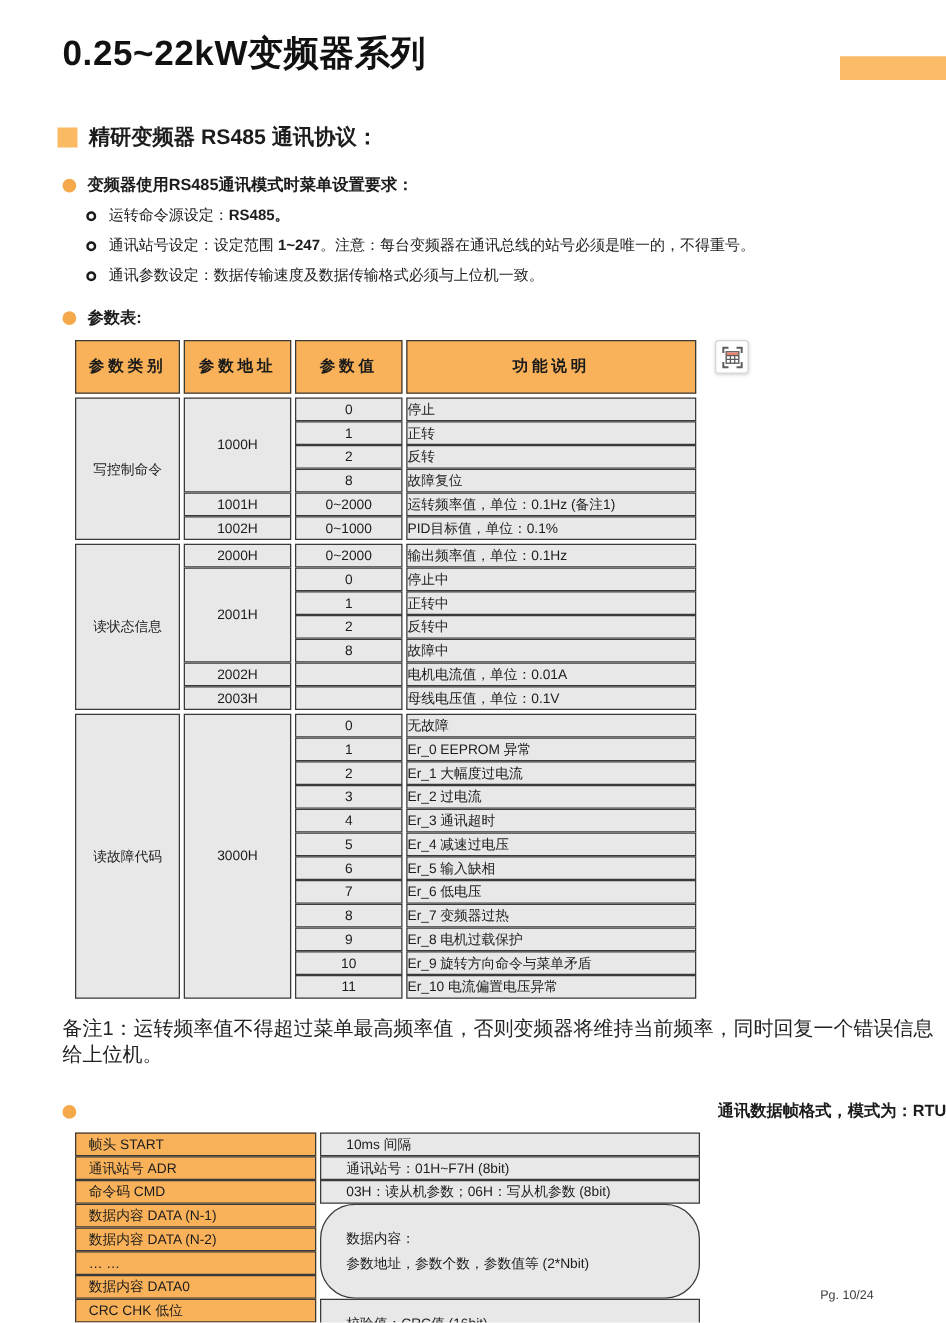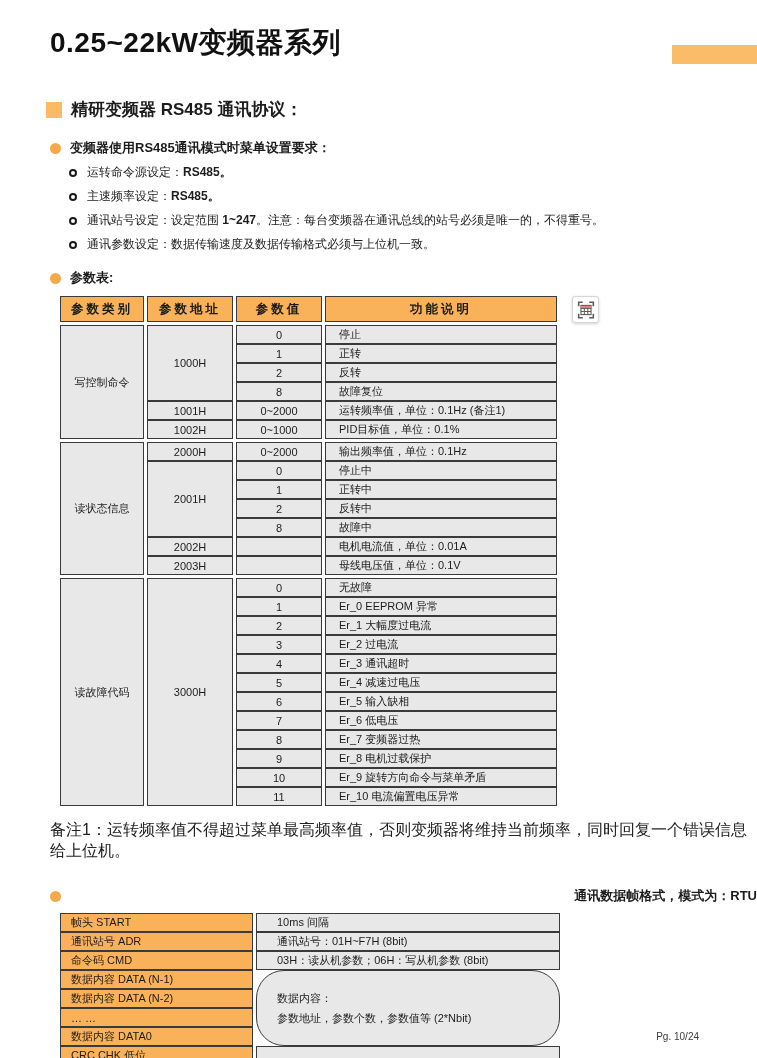--- a/index.html
+++ b/index.html
@@ -27,23 +27,23 @@
   .ring{width:8px;height:8px;border-radius:50%;border:2px solid #1a1a1a;flex:0 0 auto;}
   .sub-item b{font-weight:bold;}
   .param-heading{margin-top:16px;}
 
   .table-wrap{position:relative;margin:9px 0 0 57px;}
   table.grid{border-collapse:separate;border-spacing:3px 0;table-layout:fixed;width:503px;margin:0 0 3px 0;}
   table.grid th,table.grid td{
     border:1px solid var(--line);height:19px;font-size:11px;padding:0;
     overflow:hidden;white-space:nowrap;text-align:center;vertical-align:middle;
   }
-  table.grid th{background:var(--orange);height:26px;font-size:12.5px;font-weight:bold;letter-spacing:3px;color:#1a1a1a;}
+  table.grid th{background:var(--orange);height:43px;font-size:12.5px;font-weight:bold;letter-spacing:3px;color:#1a1a1a;}
   table.grid td{background:var(--cell-gray);}
-  table.grid td.desc{text-align:left;padding-left:13px;}
+  table.grid td.desc{text-align:left;padding-left:0;}
   col.c1{width:84px;} col.c2{width:86px;} col.c3{width:86px;} col.c4{width:232px;}
 
   .capture-btn{
     position:absolute;top:0;left:515px;width:27px;height:27px;background:#fff;
     border:1px solid #d6d6d6;border-radius:3px;box-shadow:0 1px 3px rgba(0,0,0,0.18);
     display:flex;align-items:center;justify-content:center;cursor:pointer;
   }
   .note{margin:14px 0 0 50px;font-size:16px;color:#222;}
   .frame-head{margin-top:25px;justify-content:space-between;}
   table.frame{border-collapse:separate;border-spacing:3px 0;table-layout:fixed;width:506px;margin:8px 0 0 57px;}
@@ -70,24 +70,20 @@
   <div class="bullet-line">
     <span class="dot"></span>
     <span>变频器使用RS485通讯模式时菜单设置要求：</span>
   </div>
   <div class="sub-item">
     <span class="ring"></span>
     <span><span>运转命令源设定：</span><b>RS485。</b><span></span></span>
   </div>
   <div class="sub-item">
     <span class="ring"></span>
-    <span><span>主速频率设定：</span><b>RS485。</b><span></span></span>
-  </div>
-  <div class="sub-item">
-    <span class="ring"></span>
     <span><span>通讯站号设定：设定范围 </span><b>1~247</b><span>。注意：每台变频器在通讯总线的站号必须是唯一的，不得重号。</span></span>
   </div>
   <div class="sub-item">
     <span class="ring"></span>
     <span><span>通讯参数设定：数据传输速度及数据传输格式必须与上位机一致。</span><b></b><span></span></span>
   </div>
 </div>
 
 <div class="bullet-line param-heading">
   <span class="dot"></span>

